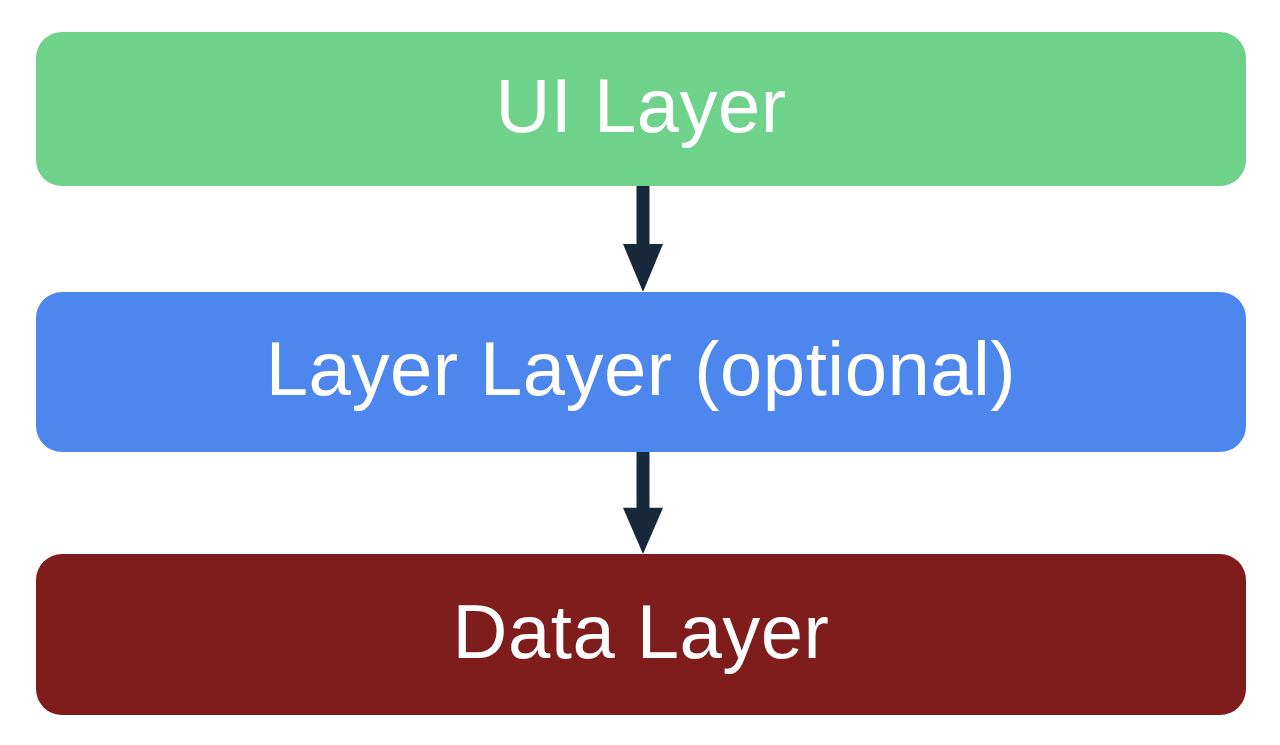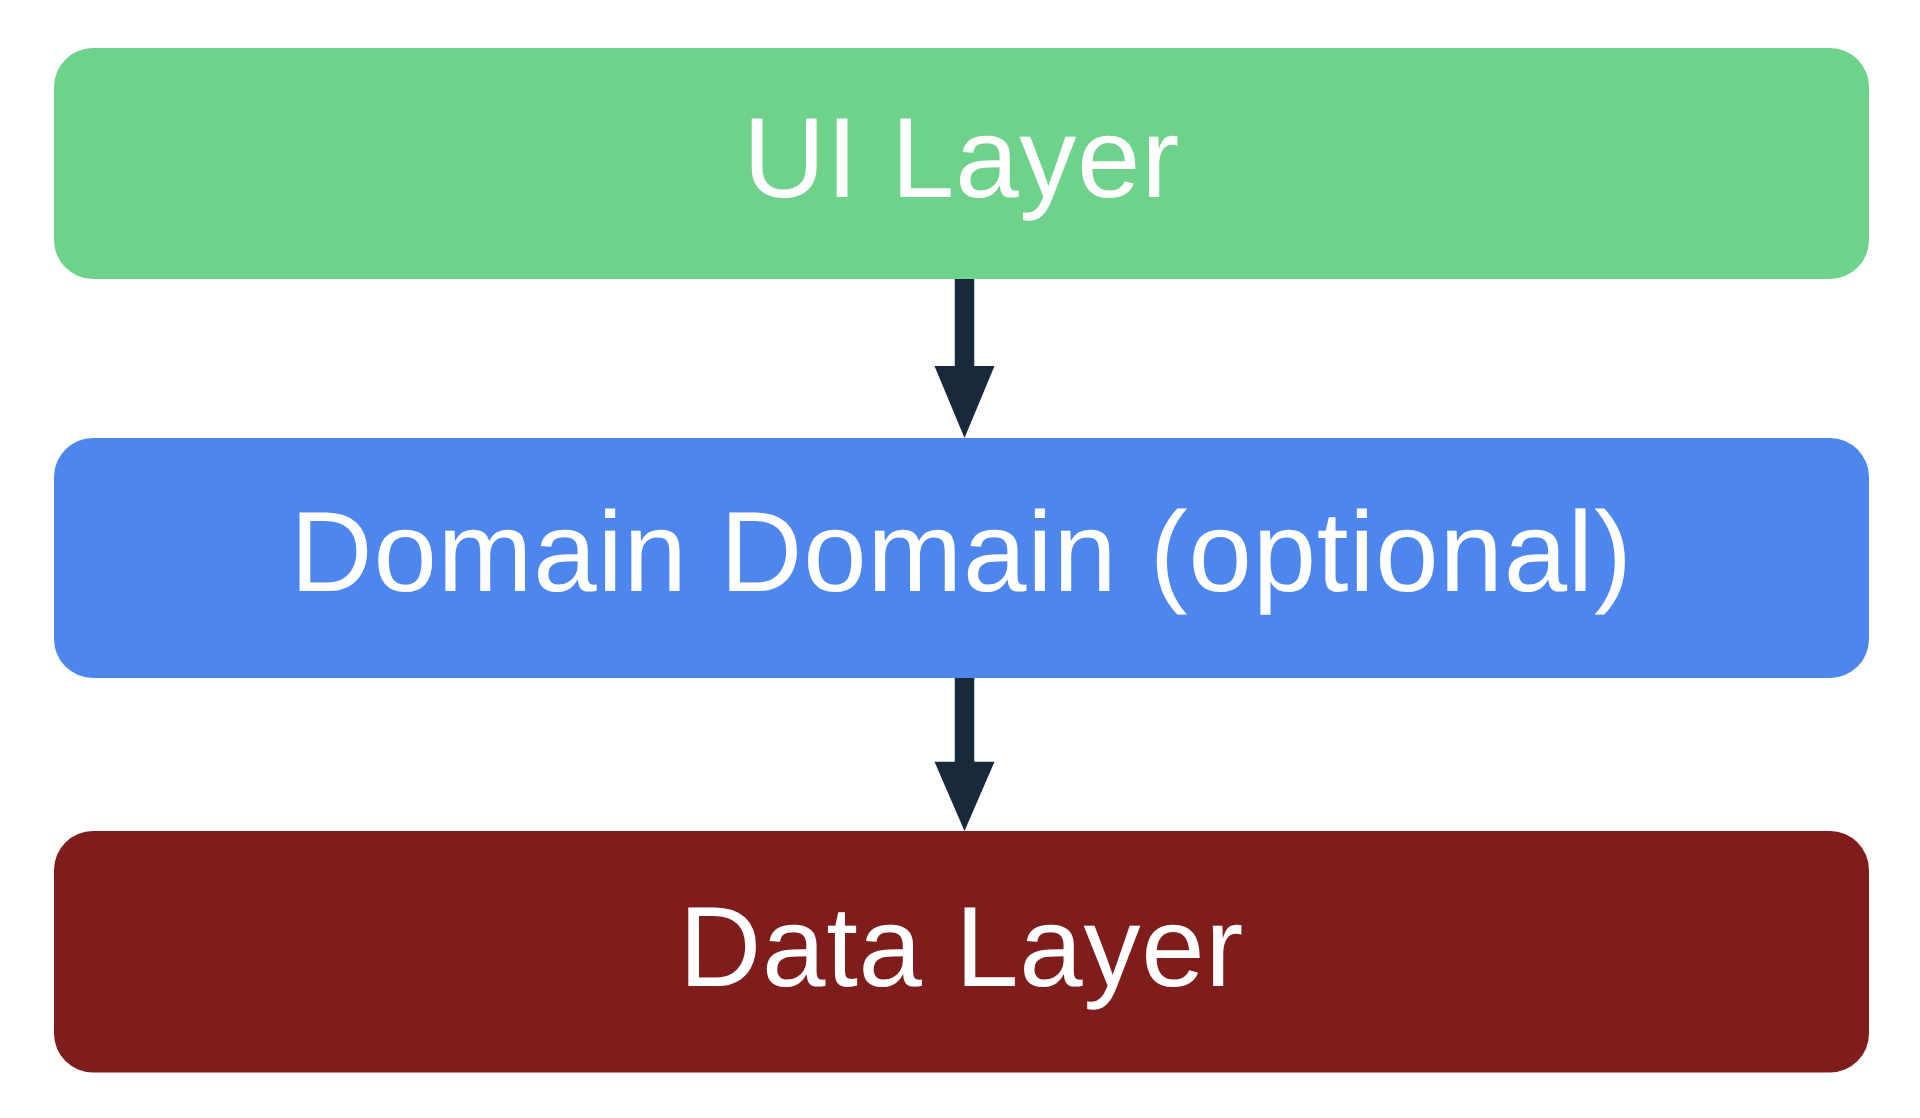--- a/index.html
+++ b/index.html
@@ -55,21 +55,21 @@
   </div>
 
   <div class="arrow" id="arrow-1" style="color: rgb(23, 41, 59);">
     <svg viewBox="0 0 56 106" preserveAspectRatio="none" aria-hidden="true">
       <rect x="21.5" y="0" width="13" height="62" fill="currentColor"></rect>
       <polygon points="8,58 48,58 28,106" fill="currentColor"></polygon>
     </svg>
   </div>
 
   <div class="layer-box" id="box-domain" style="background-color: rgb(77, 134, 236);">
-    <span class="label" style="color: rgb(255, 255, 255);">Domain Domain (optional)</span>
+    <span class="label" style="color: rgb(255, 255, 255);">Layer Layer (optional)</span>
   </div>
 
   <div class="arrow" id="arrow-2" style="color: rgb(23, 41, 59);">
     <svg viewBox="0 0 56 106" preserveAspectRatio="none" aria-hidden="true">
       <rect x="21.5" y="0" width="13" height="62" fill="currentColor"></rect>
       <polygon points="8,58 48,58 28,106" fill="currentColor"></polygon>
     </svg>
   </div>
 
   <div class="layer-box" id="box-data" style="background-color: #7f1d1d;">

